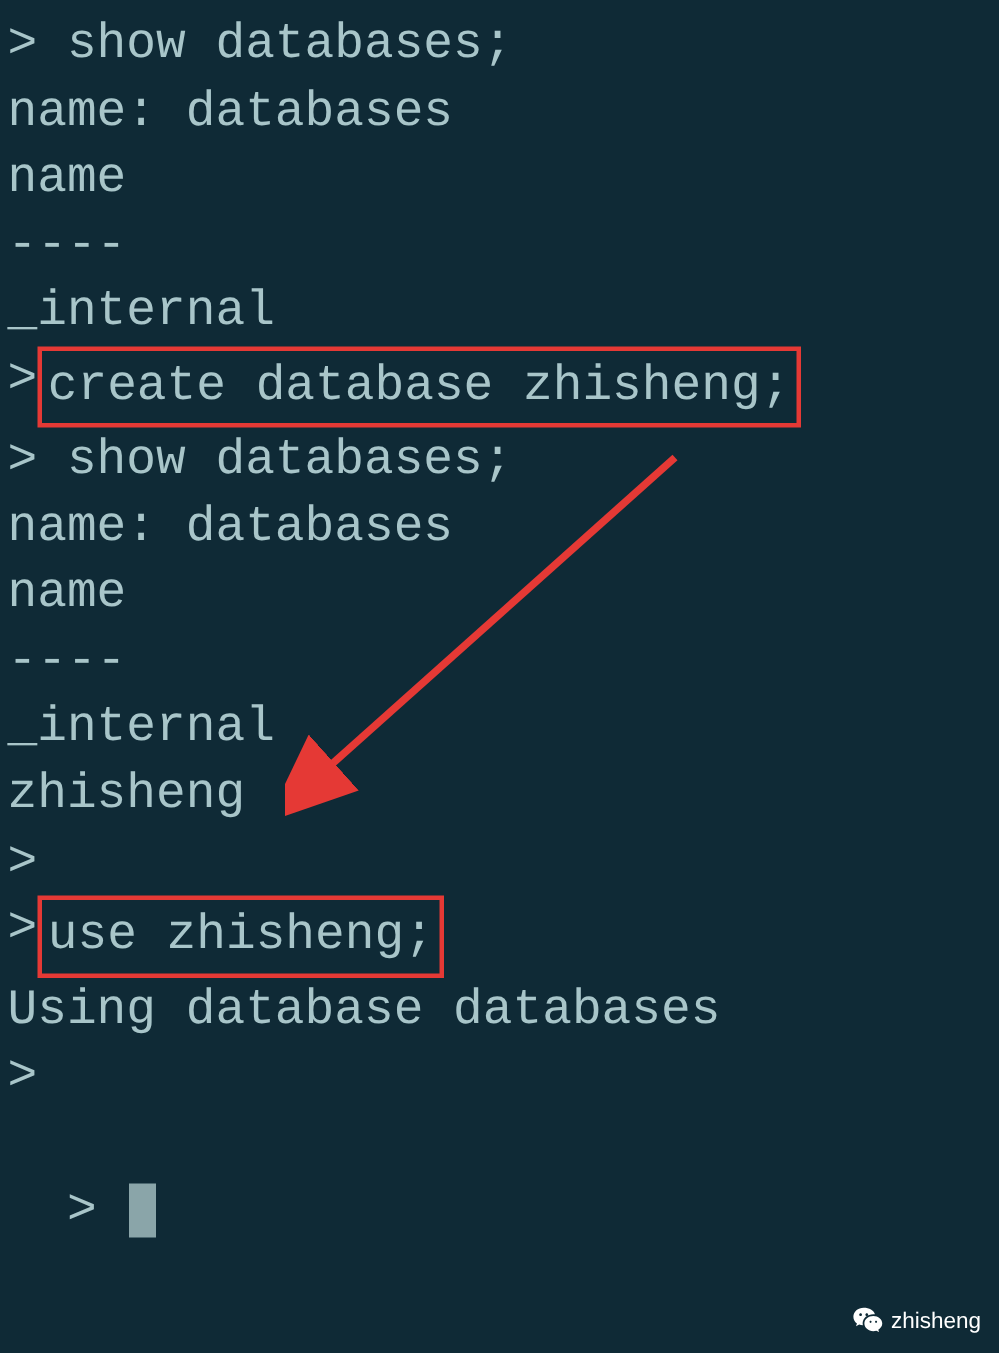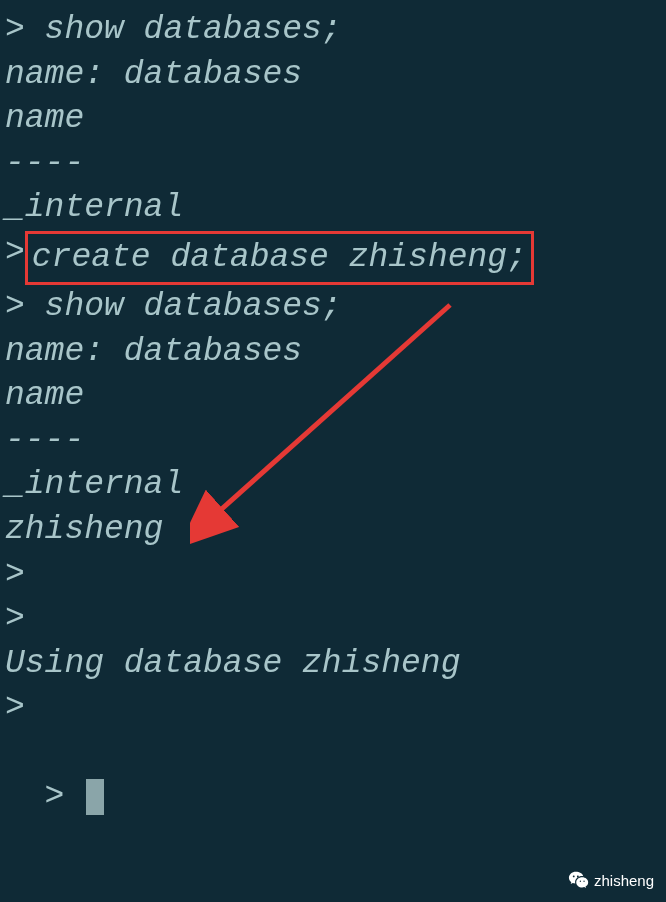--- a/index.html
+++ b/index.html
@@ -14,28 +14,26 @@
       font-family: 'Courier New', monospace;
       font-size: 33px;
       color: #a8c5c9;
       padding: 8px 5px;
       position: relative;
       overflow: hidden;
       line-height: 1.35;
     }
     .line {
       white-space: pre;
-      font-style: italic;
     }
     .box {
       border: 3px solid #e53935;
       display: inline-block;
       padding: 2px 4px;
       vertical-align: top;
-      font-style: italic;
     }
     .prompt-wrap {
       display: flex;
       align-items: flex-start;
     }
     .arrow {
       position: absolute;
       left: 190px;
       top: 285px;
       pointer-events: none;
@@ -84,23 +82,24 @@
 <div class="line">&gt; show databases;</div>
 <div class="line">name: databases</div>
 <div class="line">name</div>
 <div class="line">----</div>
 <div class="line">_internal</div>
 <div class="line">zhisheng</div>
 <div class="line">&gt;</div>
 
 <div class="prompt-wrap">
   <span>&gt; </span>
+    <span class="box">use zhisheng;</span>
 </div>
 
-<div class="line">Using database zhisheng</div>
+<div class="line">Using database databases</div>
 
 <div class="prompt-wrap">
   <span>&gt; </span>
 </div>
 
 <div class="line">
   <span>&gt; </span><span class="cursor"></span>
 </div>
 
 <svg class="arrow" width="290" height="260">

